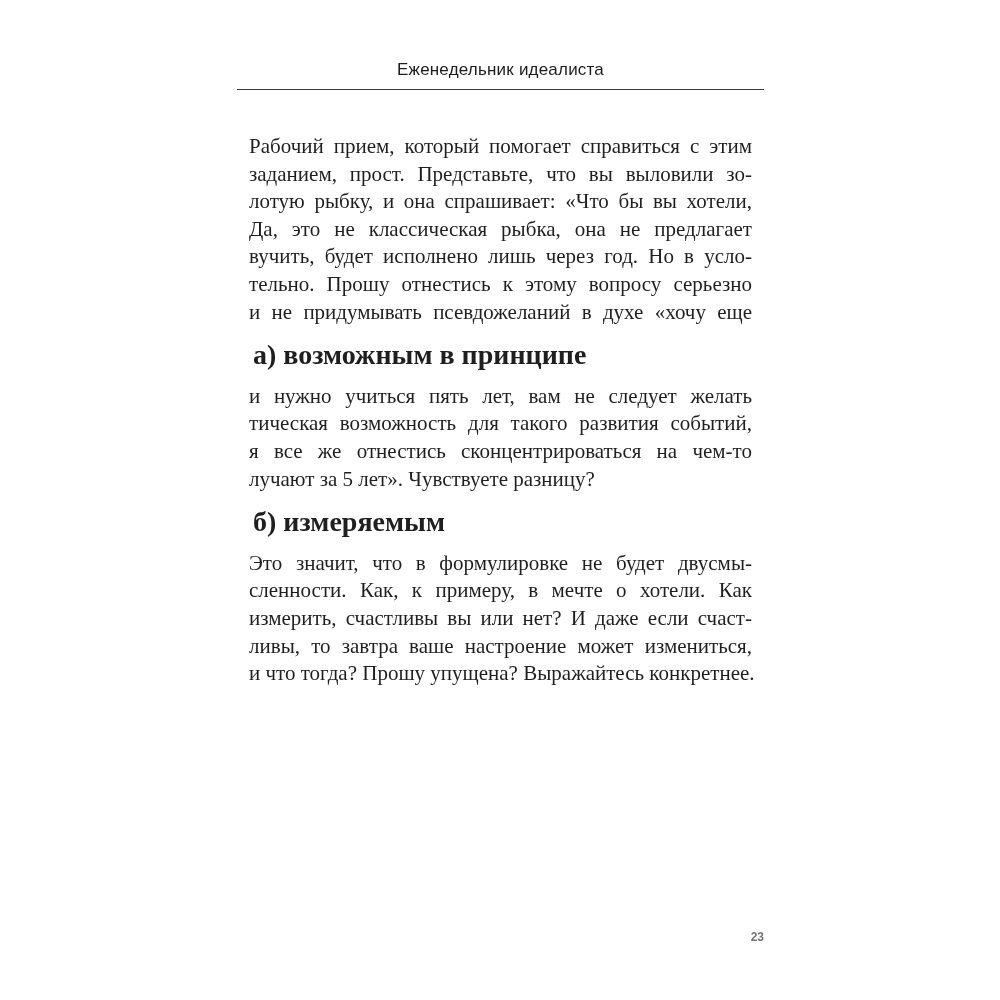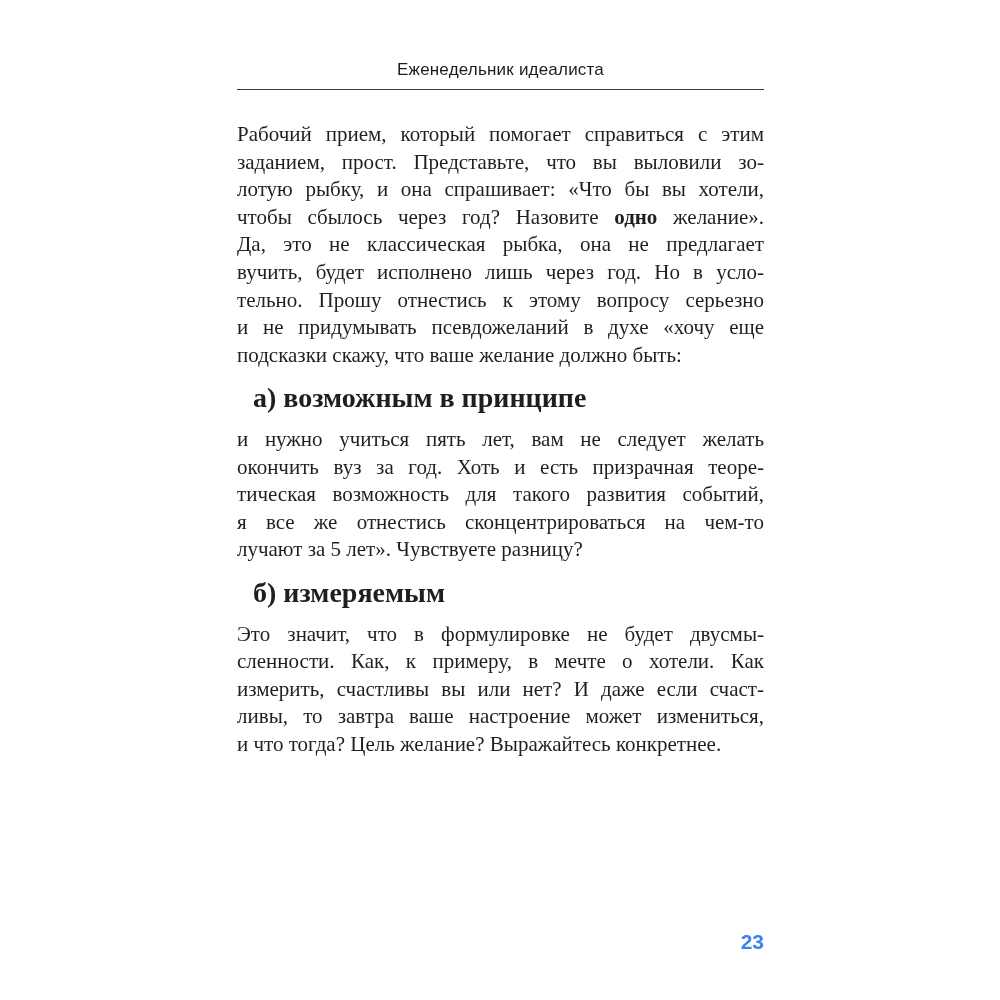--- a/index.html
+++ b/index.html
@@ -32,21 +32,21 @@
     padding-bottom: 9px;
     border-bottom: 1.5px solid #3a3a3a;
   }
   .body-text {
     top: 121px;
     font-family: "Liberation Serif", "DejaVu Serif", serif;
     font-size: 21px;
     line-height: 27.6px;
     color: #1f1f1f;
   }
-  .para { margin: 0; }
+  .para { margin: 12px; }
   .line {
     text-align: justify;
     text-align-last: justify;
     white-space: nowrap;
   }
   .line.last {
     text-align-last: left;
   }
   .line b { font-weight: bold; }
   .section-heading {
@@ -56,62 +56,59 @@
     text-align: left;
   }
   .page-number {
     position: absolute;
     left: 237px;
     width: 527px;
     top: 930px;
     text-align: right;
     font-family: "Liberation Sans", sans-serif;
     font-weight: bold;
-    font-size: 21px;
-    color: #3b82f6;
+    font-size: 12px;
+    color: #737373;
   }
 </style>
 </head>
 <body>
 
 <div class="page">
 
   <div class="column running-header">Еженедельник идеалиста</div>
 
   <div class="column body-text">
 
     <div class="para">
         <div class="line">Рабочий прием, который помогает справиться с этим</div>
         <div class="line">заданием, прост. Представьте, что вы выловили зо-</div>
         <div class="line">лотую рыбку, и она спрашивает: «Что бы вы хотели,</div>
-        <div class="line">чтобы сбылось через год? Назовите <b>одно</b> желание».</div>
         <div class="line">Да, это не классическая рыбка, она не предлагает</div>
         <div class="line">вучить, будет исполнено лишь через год. Но в усло-</div>
         <div class="line">тельно. Прошу отнестись к этому вопросу серьезно</div>
         <div class="line">и не придумывать псевдожеланий в духе «хочу еще</div>
-        <div class="line last">подсказки скажу, что ваше желание должно быть:</div>
       </div>
 
     <div class="section-heading">а) возможным в принципе</div>
 
     <div class="para">
         <div class="line">и нужно учиться пять лет, вам не следует желать</div>
-        <div class="line">окончить вуз за год. Хоть и есть призрачная теоре-</div>
         <div class="line">тическая возможность для такого развития событий,</div>
         <div class="line">я все же отнестись сконцентрироваться на чем-то</div>
         <div class="line last">лучают за 5 лет». Чувствуете разницу?</div>
       </div>
 
     <div class="section-heading">б) измеряемым</div>
 
     <div class="para">
         <div class="line">Это значит, что в формулировке не будет двусмы-</div>
         <div class="line">сленности. Как, к примеру, в мечте о хотели. Как</div>
         <div class="line">измерить, счастливы вы или нет? И даже если счаст-</div>
         <div class="line">ливы, то завтра ваше настроение может измениться,</div>
-        <div class="line last">и что тогда? Цель желание? Выражайтесь конкретнее.</div>
+        <div class="line last">и что тогда? Прошу упущена? Выражайтесь конкретнее.</div>
       </div>
 
   </div>
 
   <div class="page-number">23</div>
 
 </div>
 
 </body></html>

